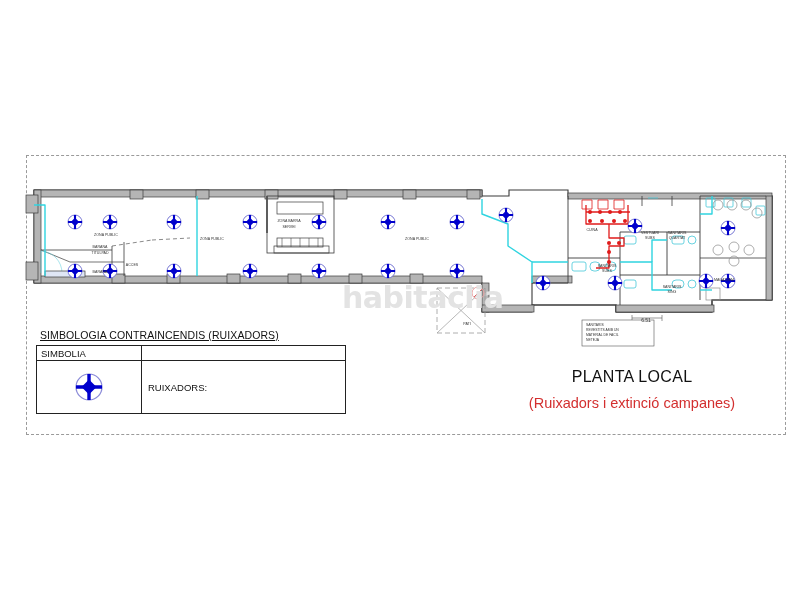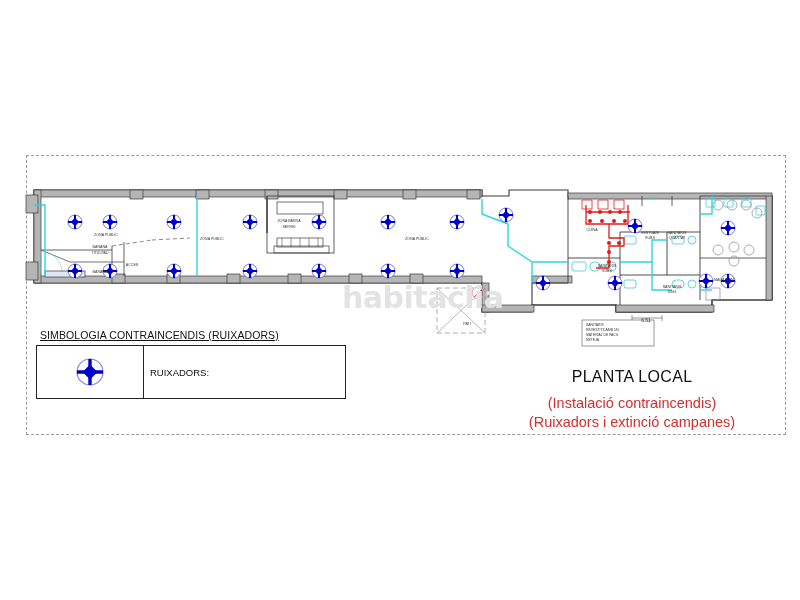--- a/index.html
+++ b/index.html
@@ -348,31 +348,34 @@
       </g>
   </svg>
 
   <div class="watermark">habitaclia</div>
 
   <div class="legend-title">SIMBOLOGIA CONTRAINCENDIS (RUIXADORS)</div>
 
   <table class="legend-table">
     <tbody>
       <tr>
+        <td class="lt-head-l">SIMBOLIA</td>
+        <td class="lt-head-r"></td>
+      </tr>
+      <tr>
         <td class="lt-sym">
           <svg class="sym-big" width="34" height="34" viewBox="-17 -17 34 34">
             <circle cx="0" cy="0" r="13" fill="#ffffff" stroke="#8a8ad8" stroke-width="1.2"></circle>
             <path d="M -13 0 L 13 0 M 0 -13 L 0 13" stroke="#0000cc" stroke-width="3.4"></path>
             <path d="M 0 -7.5 L 7.5 0 L 0 7.5 L -7.5 0 Z" fill="#0000cc"></path>
           </svg>
         </td>
         <td class="lt-desc">RUIXADORS:</td>
       </tr>
     </tbody>
   </table>
 
   <div class="title-block">
     <div class="tb-main">PLANTA LOCAL</div>
-    <div class="tb-sub">(Instalació contraincendis)</div>
     <div class="tb-sub">(Ruixadors i extinció campanes)</div>
   </div>
 
 </div>
 
 </body></html>

